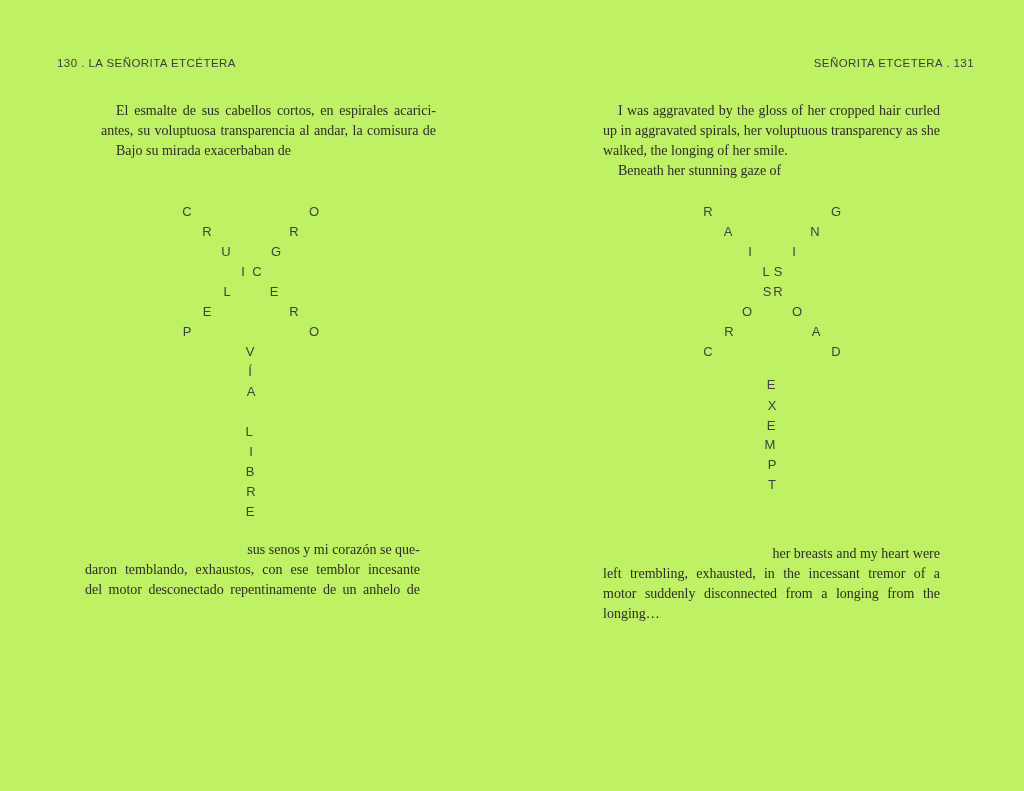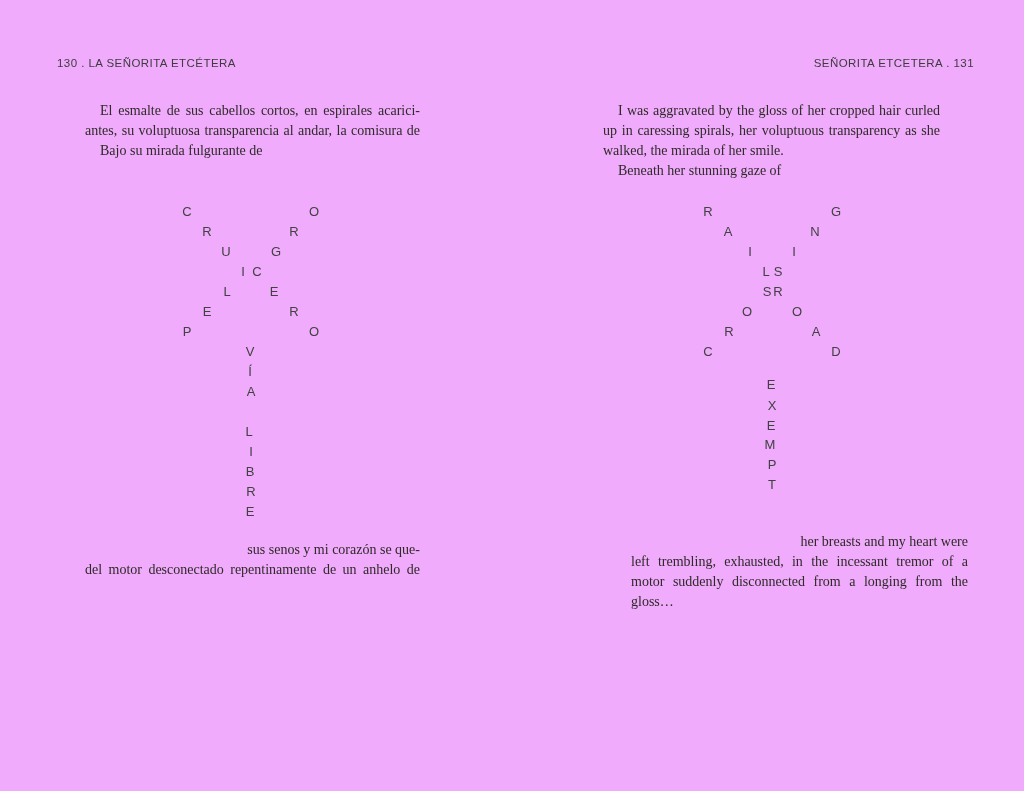--- a/index.html
+++ b/index.html
@@ -1,20 +1,20 @@
 <!DOCTYPE html>
 <html><head>
 <meta charset="utf-8">
 <style>
   html, body { margin: 0; padding: 0; background: #ffffff; }
   .spread {
     position: relative;
     width: 1024px;
     height: 791px;
-    background: #f0abfc;
+    background: #bef264;
     overflow: hidden;
   }
   .runhead {
     position: absolute;
     top: 57px;
     font-family: "Liberation Sans", sans-serif;
     font-size: 11.5px;
     line-height: 13px;
     letter-spacing: 0.45px;
     color: #3c3c3c;
@@ -46,24 +46,24 @@
 </style>
 </head>
 <body>
 
 <div class="spread">
 
   <div class="runhead lefted">130 . LA SEÑORITA ETCÉTERA</div>
 
   <div class="runhead righted">SEÑORITA ETCETERA . 131</div>
 
-  <div class="body-block" style="left:85px; top:101px; width:335px;">
+  <div class="body-block" style="left:101px; top:101px; width:335px;">
       <div class="tline indent j">El esmalte de sus cabellos cortos, en espirales acarici-</div>
       <div class="tline j">antes, su voluptuosa transparencia al andar, la comisura de</div>
-      <div class="tline indent">Bajo su mirada fulgurante de</div>
+      <div class="tline indent">Bajo su mirada exacerbaban de</div>
     </div>
 
   <div class="poem-layer">
       <span class="poem-letter" style="left: 187px; top: 211px;">C</span>
       <span class="poem-letter" style="left: 207px; top: 231px;">R</span>
       <span class="poem-letter" style="left: 226px; top: 251px;">U</span>
       <span class="poem-letter" style="left: 257px; top: 271px;">C</span>
       <span class="poem-letter" style="left: 274px; top: 291px;">E</span>
       <span class="poem-letter" style="left: 294px; top: 311px;">R</span>
       <span class="poem-letter" style="left: 314px; top: 331px;">O</span>
@@ -79,27 +79,28 @@
       <span class="poem-letter" style="left: 251px; top: 391px;">A</span>
       <span class="poem-letter" style="left: 249px; top: 431px;">L</span>
       <span class="poem-letter" style="left: 251px; top: 451px;">I</span>
       <span class="poem-letter" style="left: 250px; top: 471px;">B</span>
       <span class="poem-letter" style="left: 251px; top: 491px;">R</span>
       <span class="poem-letter" style="left: 250px; top: 511px;">E</span>
     </div>
 
   <div class="body-block" style="left:85px; top:540px; width:335px;font-family:Liberation Serif, serif;">
       <div class="tline r">sus senos y mi corazón se que-</div>
+      <div class="tline j">daron temblando, exhaustos, con ese temblor incesante</div>
       <div class="tline j">del motor desconectado repentinamente de un anhelo de</div>
     </div>
 
   <div class="body-block" style="left:603px; top:101px; width:337px;">
       <div class="tline indent j">I was aggravated by the gloss of her cropped hair curled</div>
-      <div class="tline j">up in caressing spirals, her voluptuous transparency as she</div>
-      <div class="tline">walked, the mirada of her smile.</div>
+      <div class="tline j">up in aggravated spirals, her voluptuous transparency as she</div>
+      <div class="tline">walked, the longing of her smile.</div>
       <div class="tline indent">Beneath her stunning gaze of</div>
     </div>
 
   <div class="poem-layer">
       <span class="poem-letter" style="left: 708px; top: 211px;">R</span>
       <span class="poem-letter" style="left: 728px; top: 231px;">A</span>
       <span class="poem-letter" style="left: 750px; top: 251px;">I</span>
       <span class="poem-letter" style="left: 766px; top: 271px;">L</span>
       <span class="poem-letter" style="left: 778px; top: 291px;">R</span>
       <span class="poem-letter" style="left: 797px; top: 311px;">O</span>
@@ -114,20 +115,20 @@
       <span class="poem-letter" style="left: 815px; top: 231px;">N</span>
       <span class="poem-letter" style="left: 836px; top: 211px;">G</span>
       <span class="poem-letter" style="left: 771px; top: 384px;">E</span>
       <span class="poem-letter" style="left: 772px; top: 405px;">X</span>
       <span class="poem-letter" style="left: 771px; top: 425px;">E</span>
       <span class="poem-letter" style="left: 770px; top: 444px;">M</span>
       <span class="poem-letter" style="left: 772px; top: 464px;">P</span>
       <span class="poem-letter" style="left: 772px; top: 484px;">T</span>
     </div>
 
-  <div class="body-block" style="left:603px; top:532px; width:337px;margin-left:28px;">
+  <div class="body-block" style="left:603px; top:544px; width:337px;">
       <div class="tline r">her breasts and my heart were</div>
       <div class="tline j">left trembling, exhausted, in the incessant tremor of a</div>
       <div class="tline j">motor suddenly disconnected from a longing from the</div>
-      <div class="tline">gloss…</div>
+      <div class="tline">longing…</div>
     </div>
 
 </div>
 
 </body></html>

